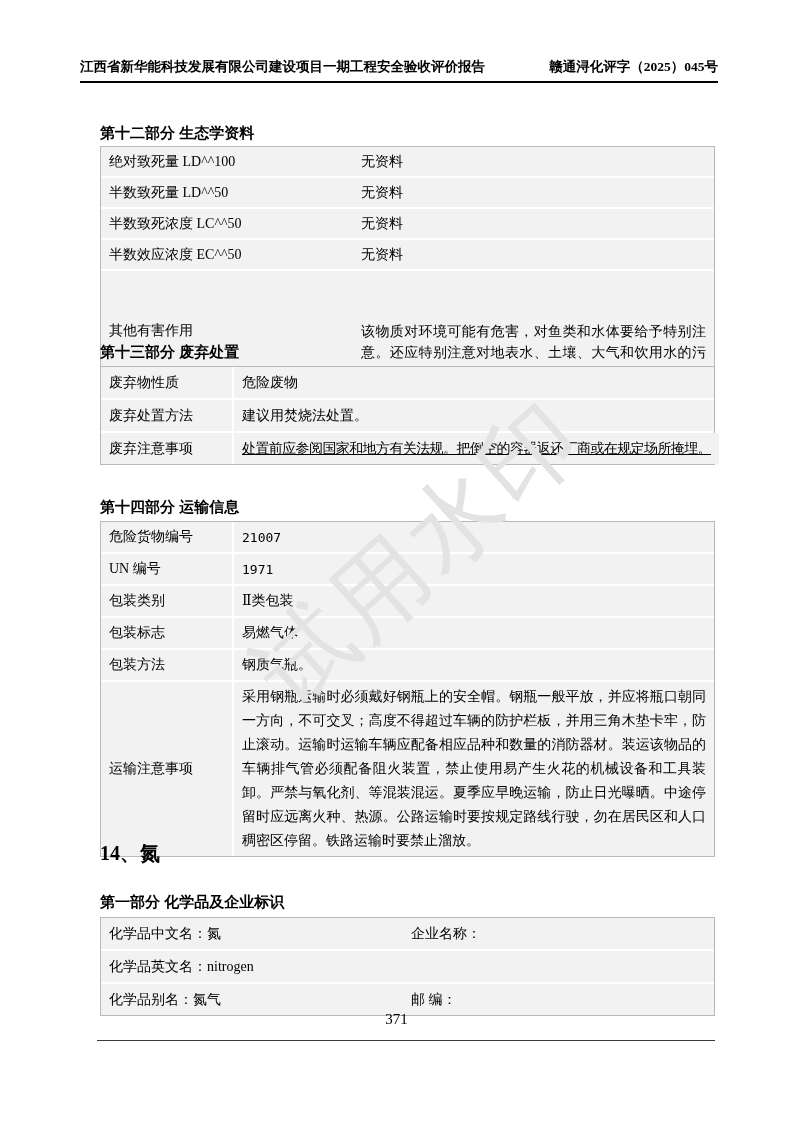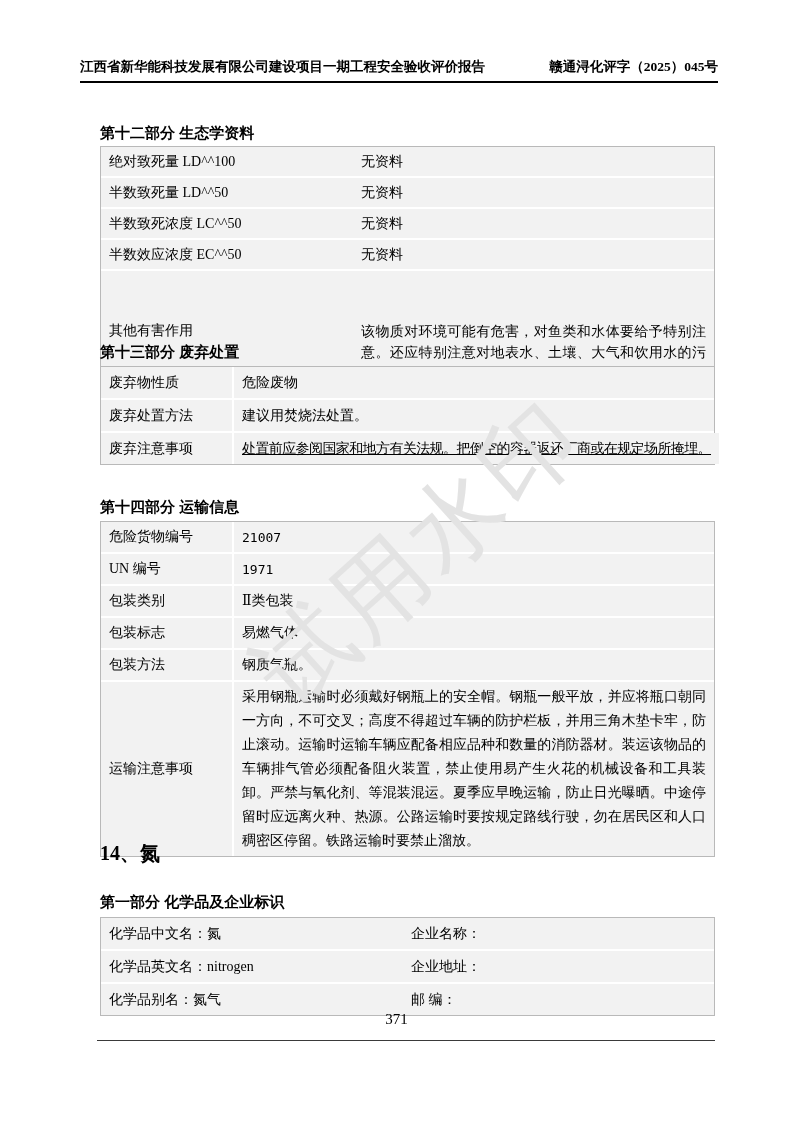--- a/index.html
+++ b/index.html
@@ -160,21 +160,20 @@
   <div class="tbl t1" style="top:917px">
       <div class="row">
         <div class="cell inline-cell">
           <span class="lbl">化学品中文名：氮</span>
           <span class="val">企业名称：</span>
         </div>
       </div>
       <div class="row">
         <div class="cell inline-cell">
           <span class="lbl">化学品英文名：nitrogen</span>
-          <span class="val">企业地址：</span>
         </div>
       </div>
       <div class="row">
         <div class="cell inline-cell">
           <span class="lbl">化学品别名：氮气</span>
           <span class="val">邮 编：</span>
         </div>
       </div>
     </div>
 

